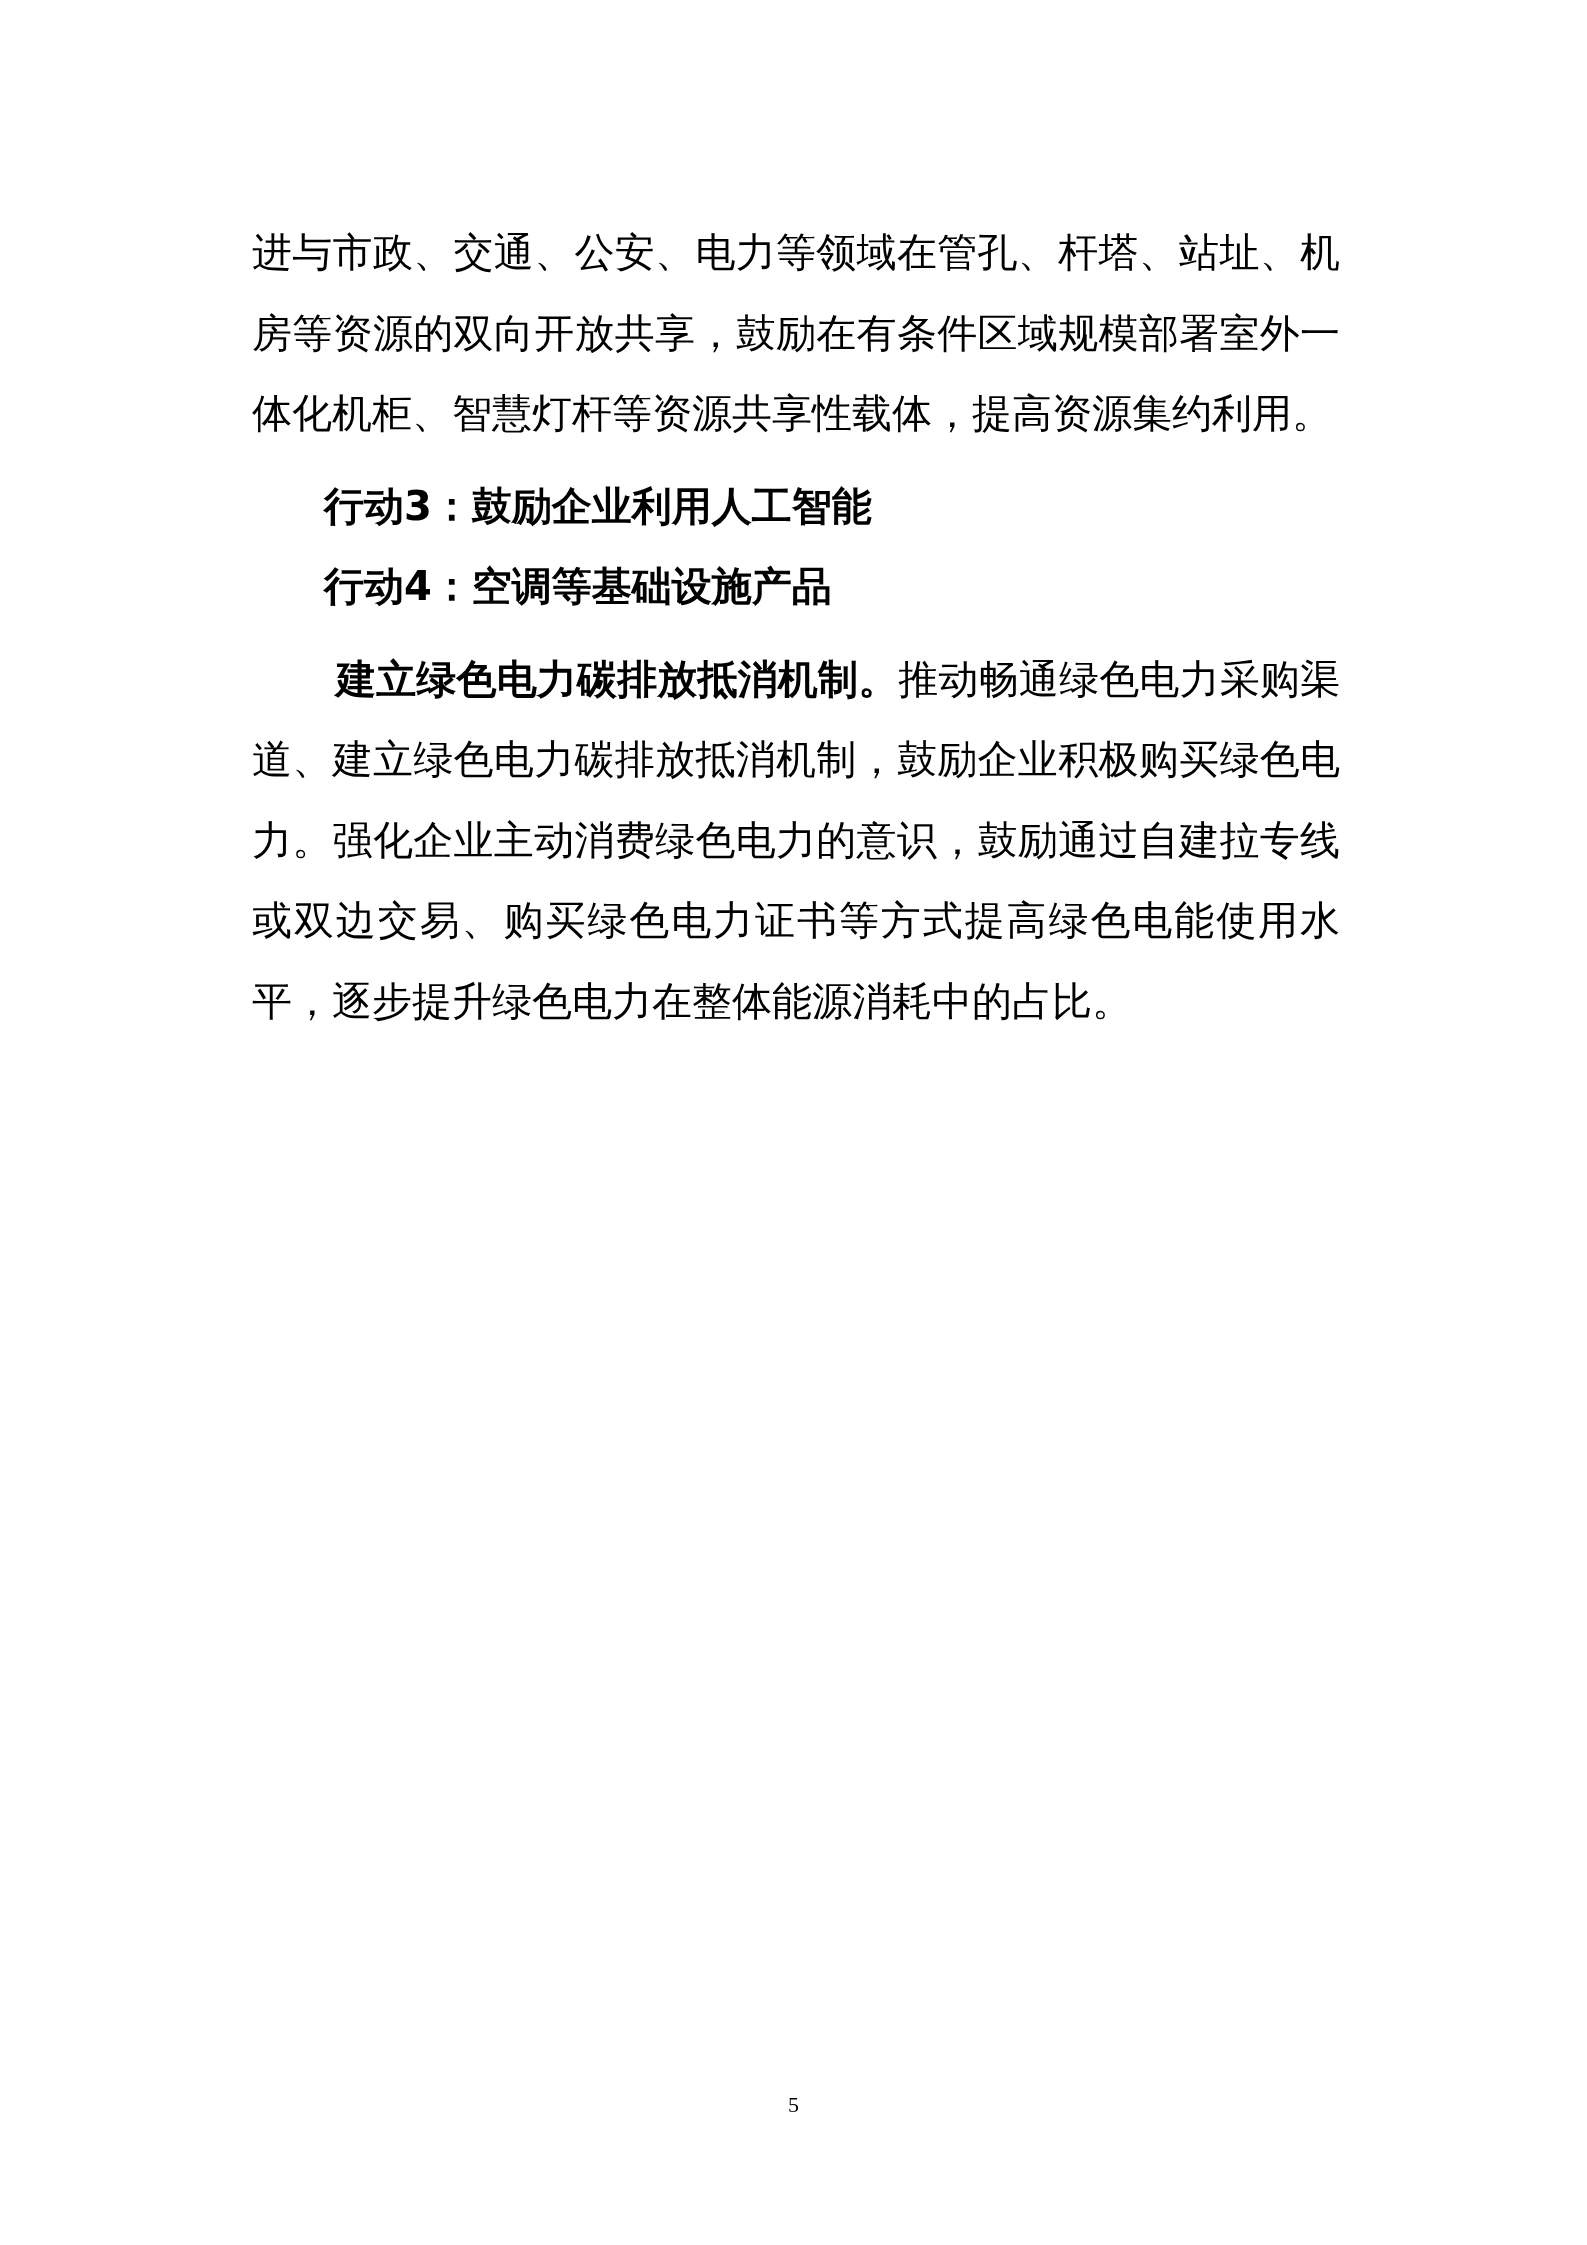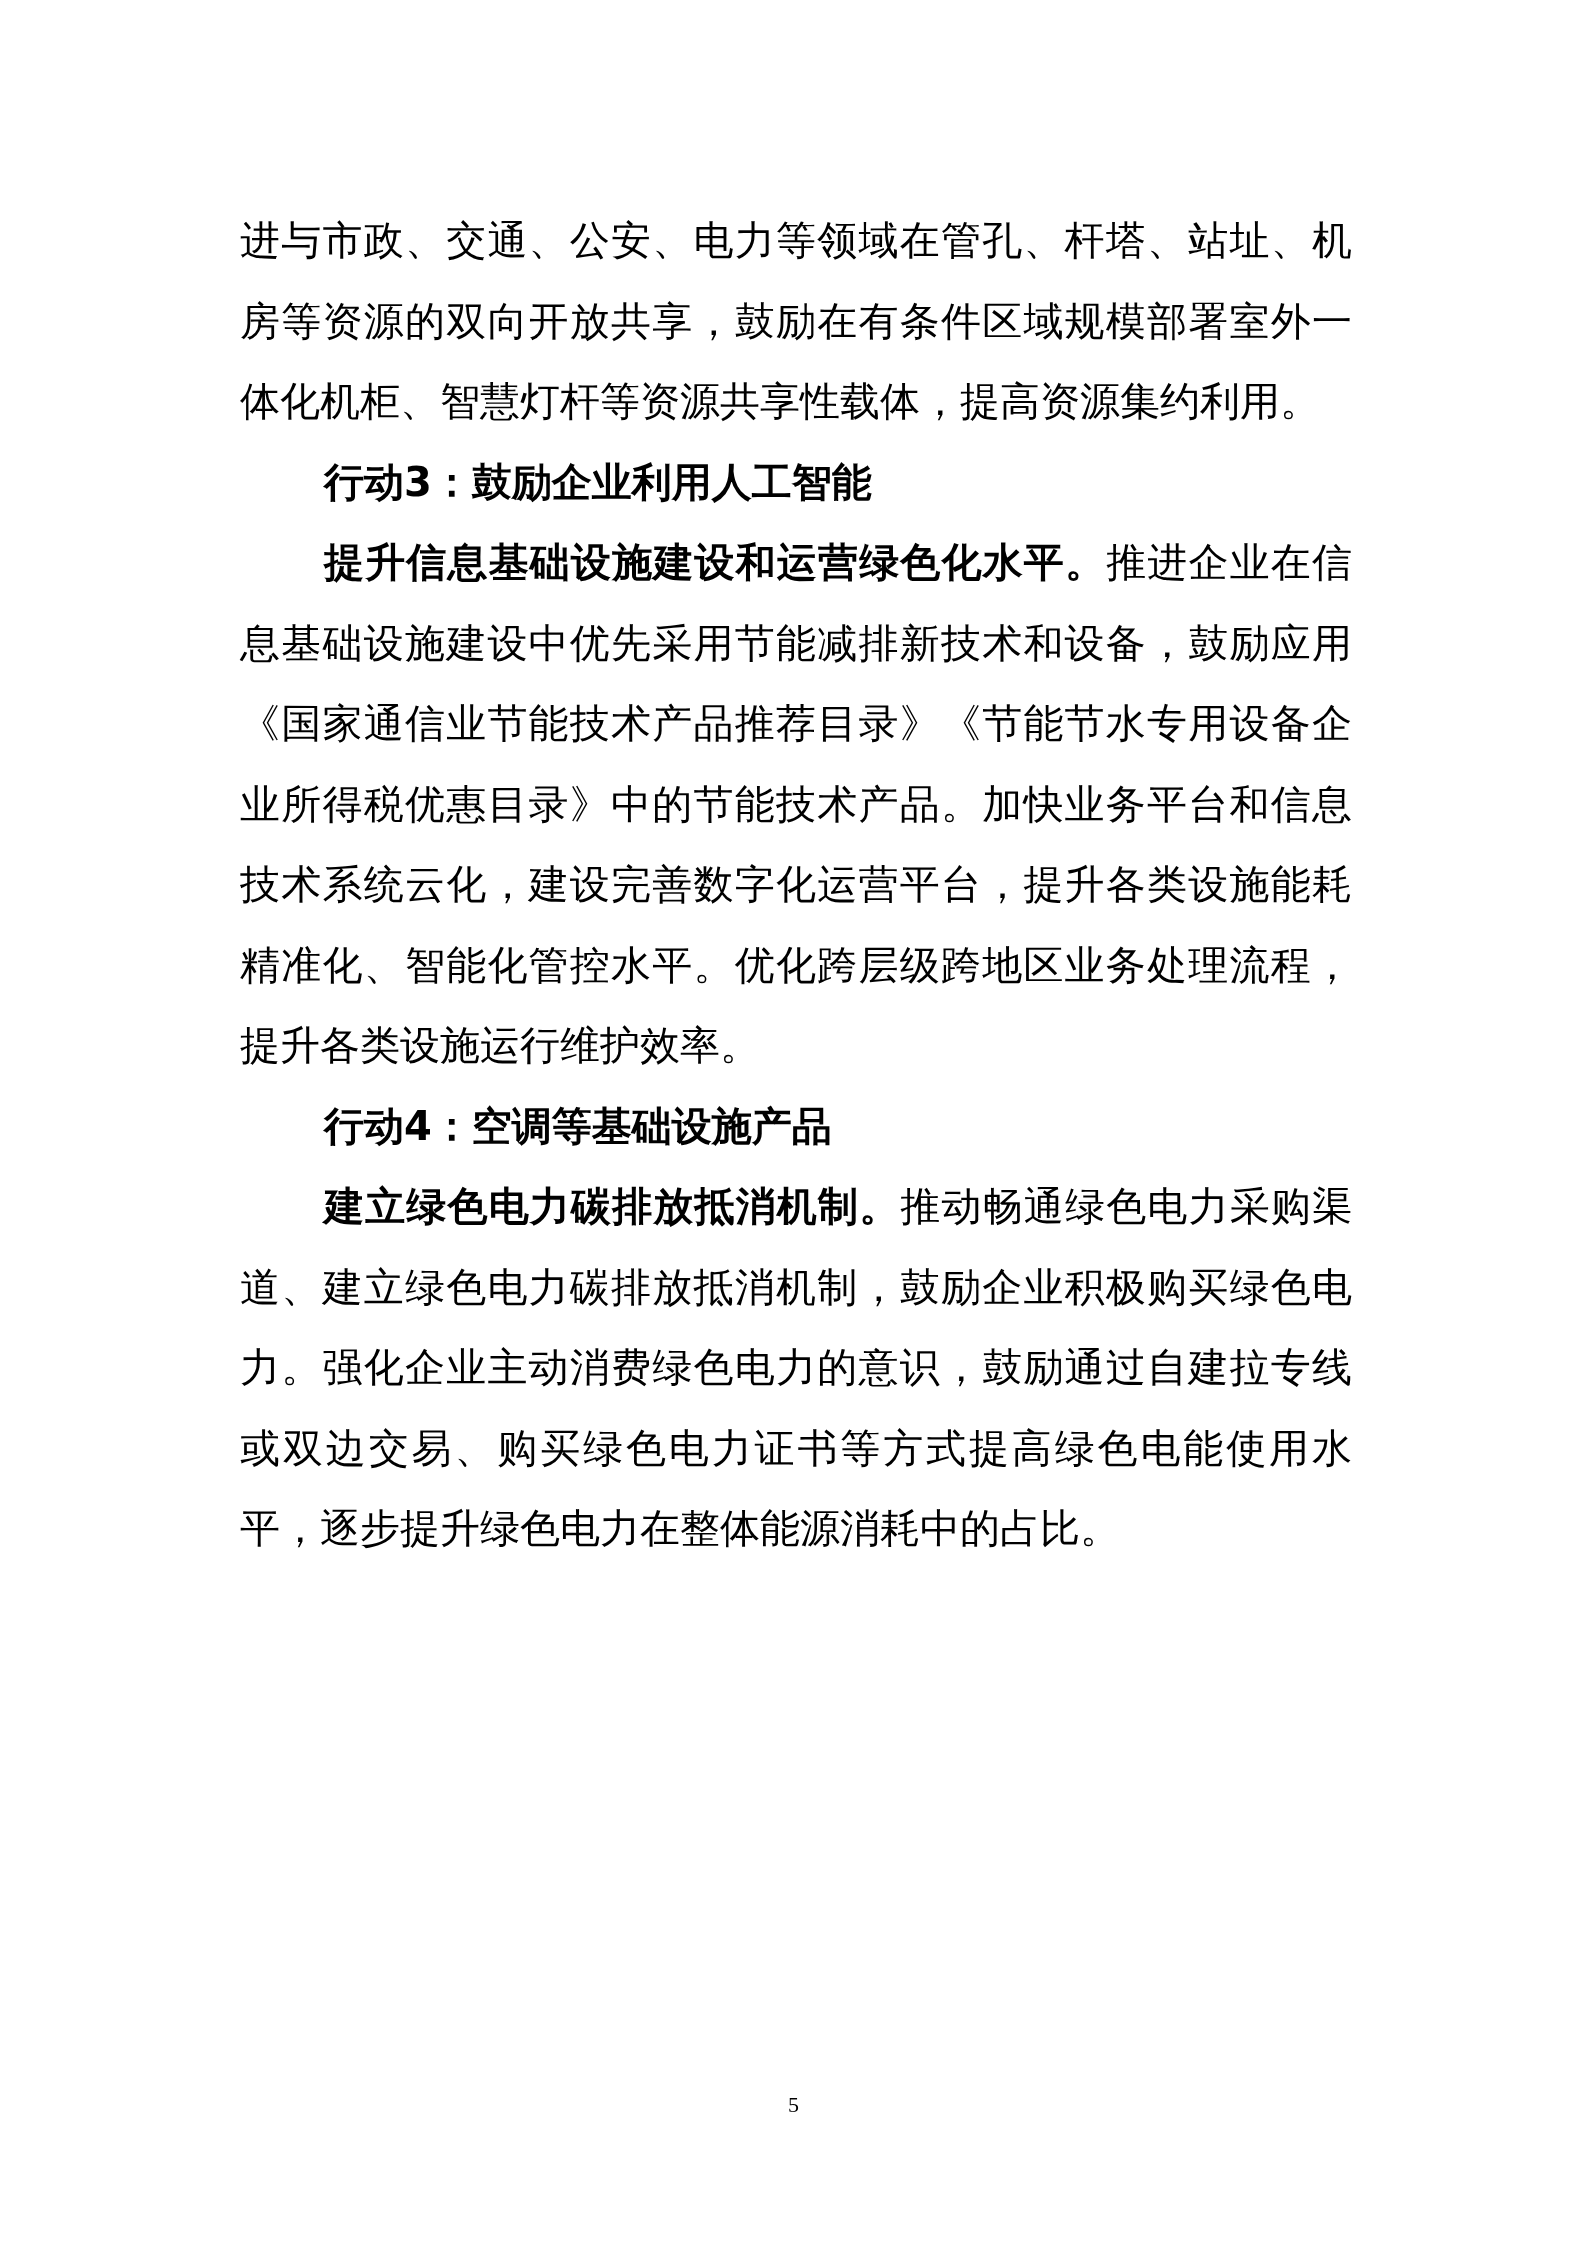--- a/index.html
+++ b/index.html
@@ -15,21 +15,21 @@
       font-family: "DejaVu Serif", "Liberation Serif", serif;
       color: #000000;
     }
     .page {
       position: absolute;
       left: 240px;
       top: 200px;
       width: 1112px;
     }
     .para {
-      margin: 0;
+      margin: 12px;
       font-size: 40px;
       line-height: 80.5px;
       letter-spacing: 0px;
       text-align: justify;
       text-justify: inter-character;
       text-indent: 0;
     }
     .para.indent {
       text-indent: 84px;
     }
@@ -60,23 +60,20 @@
 <body>
 
 <div class="page">
 
   <p class="para">
     <span>进与市政、交通、公安、电力等领域在管孔、杆塔、站址、机房等资源的双向开放共享，鼓励在有条件区域规模部署室外一体化机柜、智慧灯杆等资源共享性载体，提高资源集约利用。</span>
   </p>
 
   <p class="heading">行动3：鼓励企业利用人工智能</p>
 
-  <p class="para indent">
-    <span class="lead">提升信息基础设施建设和运营绿色化水平。</span><span>推进企业在信息基础设施建设中优先采用节能减排新技术和设备，鼓励应用《国家通信业节能技术产品推荐目录》《节能节水专用设备企业所得税优惠目录》中的节能技术产品。加快业务平台和信息技术系统云化，建设完善数字化运营平台，提升各类设施能耗精准化、智能化管控水平。优化跨层级跨地区业务处理流程，提升各类设施运行维护效率。</span>
-  </p>
 
 
   <p class="heading">行动4：空调等基础设施产品</p>
 
   <p class="para indent">
     <span class="lead">建立绿色电力碳排放抵消机制。</span><span>推动畅通绿色电力采购渠道、建立绿色电力碳排放抵消机制，鼓励企业积极购买绿色电力。强化企业主动消费绿色电力的意识，鼓励通过自建拉专线或双边交易、购买绿色电力证书等方式提高绿色电能使用水平，逐步提升绿色电力在整体能源消耗中的占比。</span>
   </p>
 
 </div>
 

